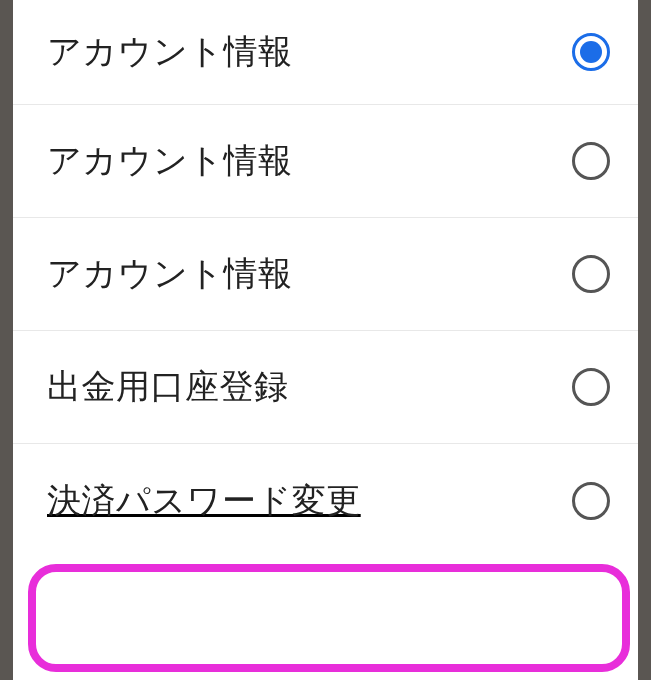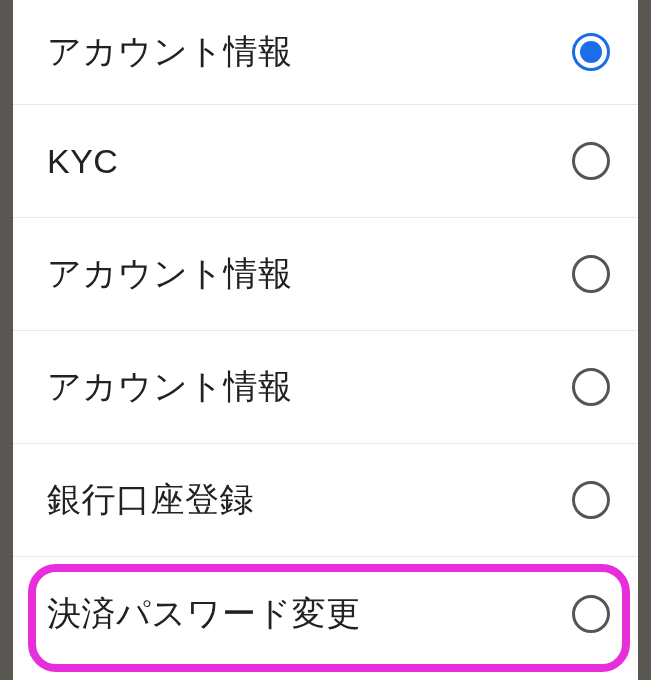--- a/index.html
+++ b/index.html
@@ -34,20 +34,21 @@
       height: 113px;
       border-bottom: 1px solid #e8e8e8;
       position: relative;
     }
     .list-item:first-child {
       height: 105px;
       padding-top: 0;
     }
     .list-item.last {
       border-bottom: none;
+      text-decoration: underline;
     }
     .item-label {
       font-size: 34px;
       color: #222;
       letter-spacing: 0.5px;
     }
     .radio {
       width: 38px;
       height: 38px;
       border-radius: 50%;
@@ -84,37 +85,33 @@
 <body>
 
 <div class="panel">
   <div class="list">
 
     <div class="list-item">
       <span class="item-label">アカウント情報</span>
       <span class="radio selected"></span>
     </div>
 
-    <div class="list-item">
-      <span class="item-label">KYC</span>
-      <span class="radio"></span>
-    </div>
 
     <div class="list-item">
       <span class="item-label">アカウント情報</span>
       <span class="radio"></span>
     </div>
 
     <div class="list-item">
       <span class="item-label">アカウント情報</span>
       <span class="radio"></span>
     </div>
 
     <div class="list-item">
-      <span class="item-label">銀行口座登録</span>
+      <span class="item-label">出金用口座登録</span>
       <span class="radio"></span>
     </div>
 
     <div class="list-item last">
       <span class="item-label">決済パスワード変更</span>
       <span class="radio"></span>
     </div>
 
   </div>
 

